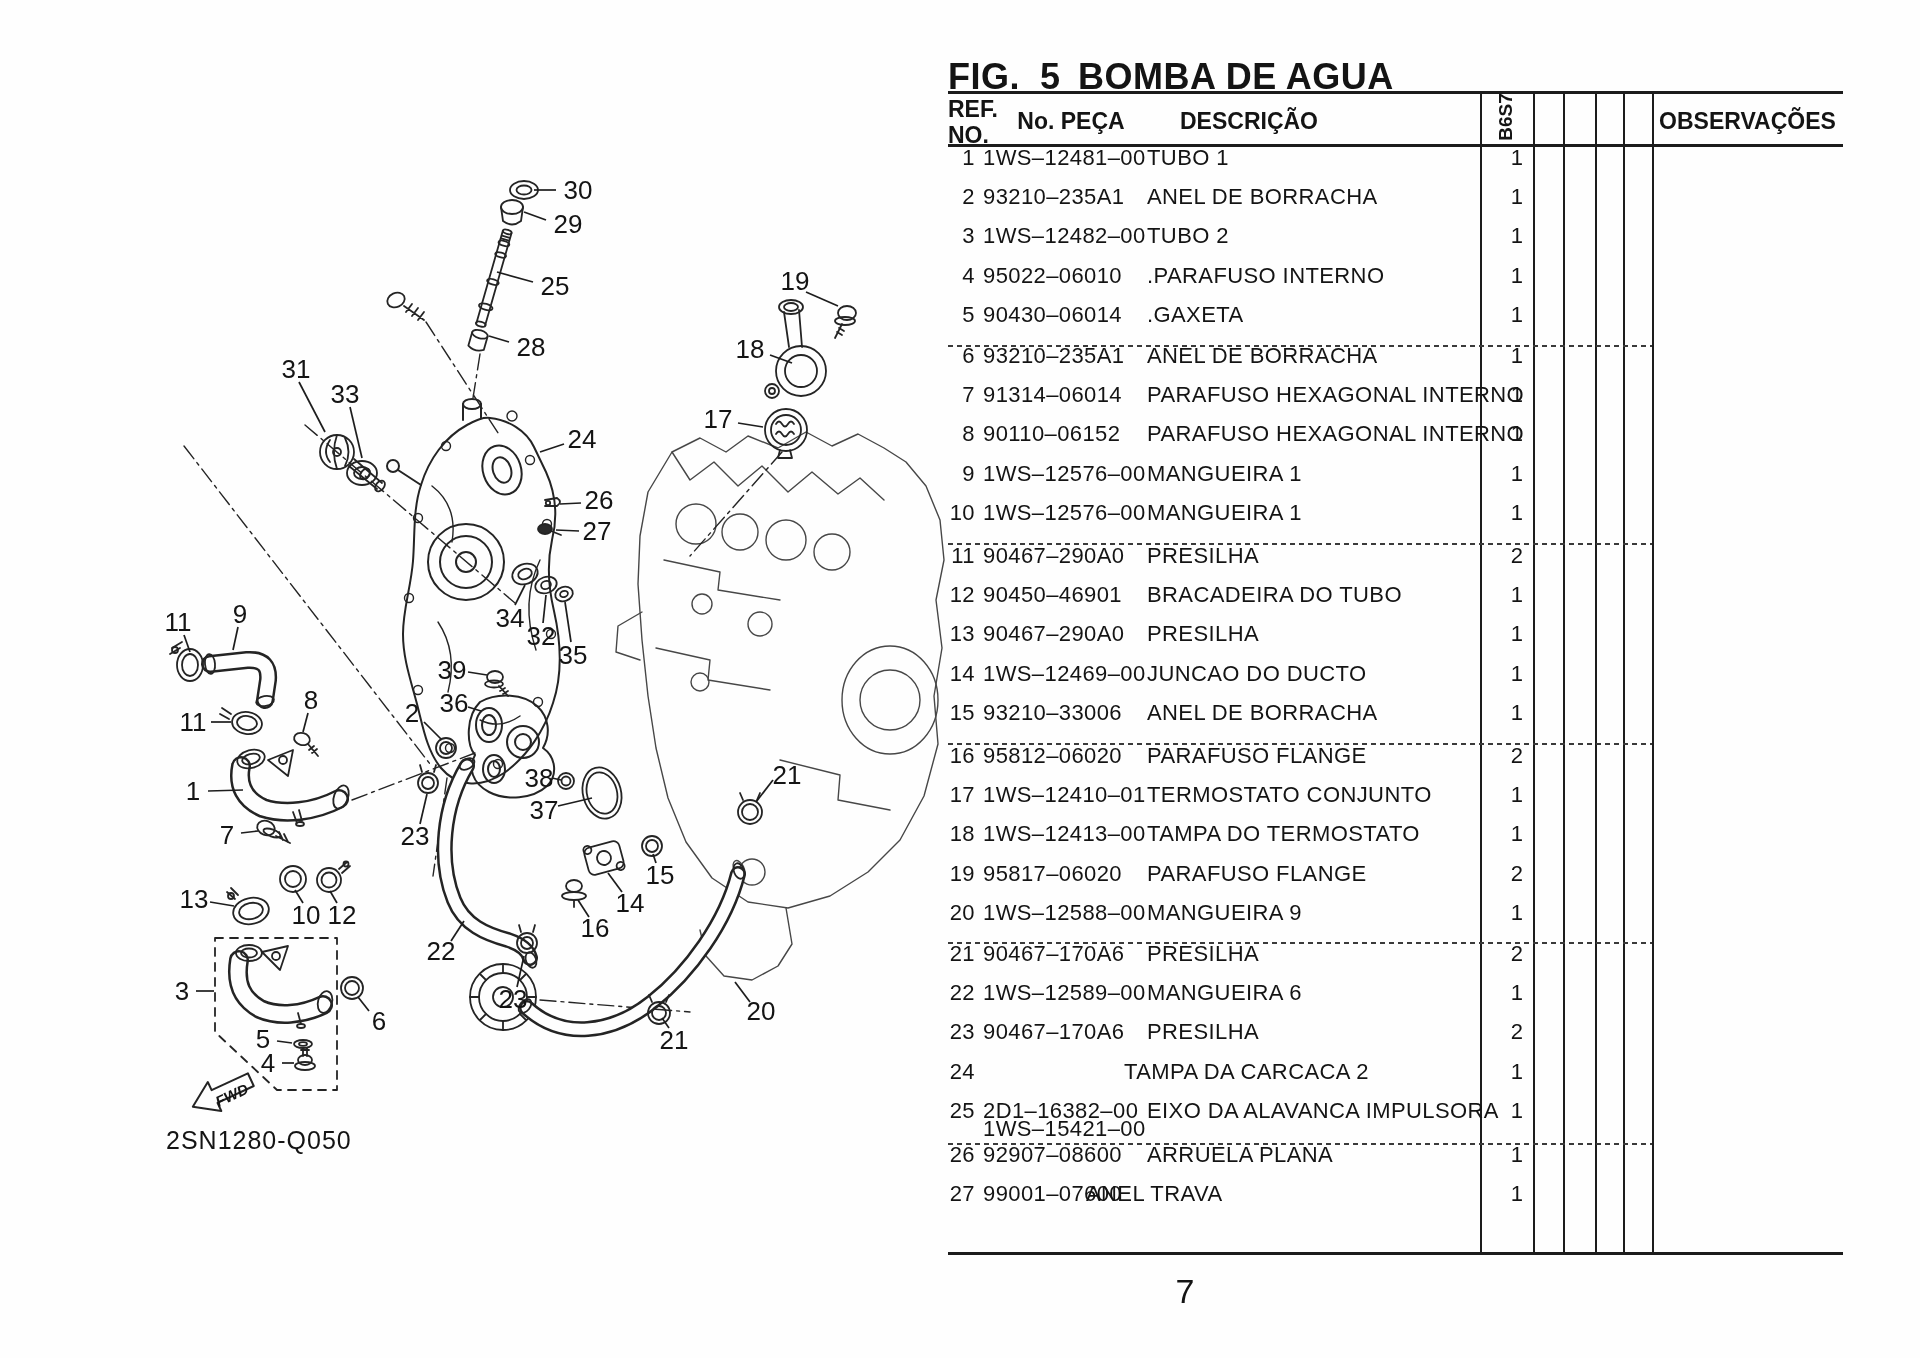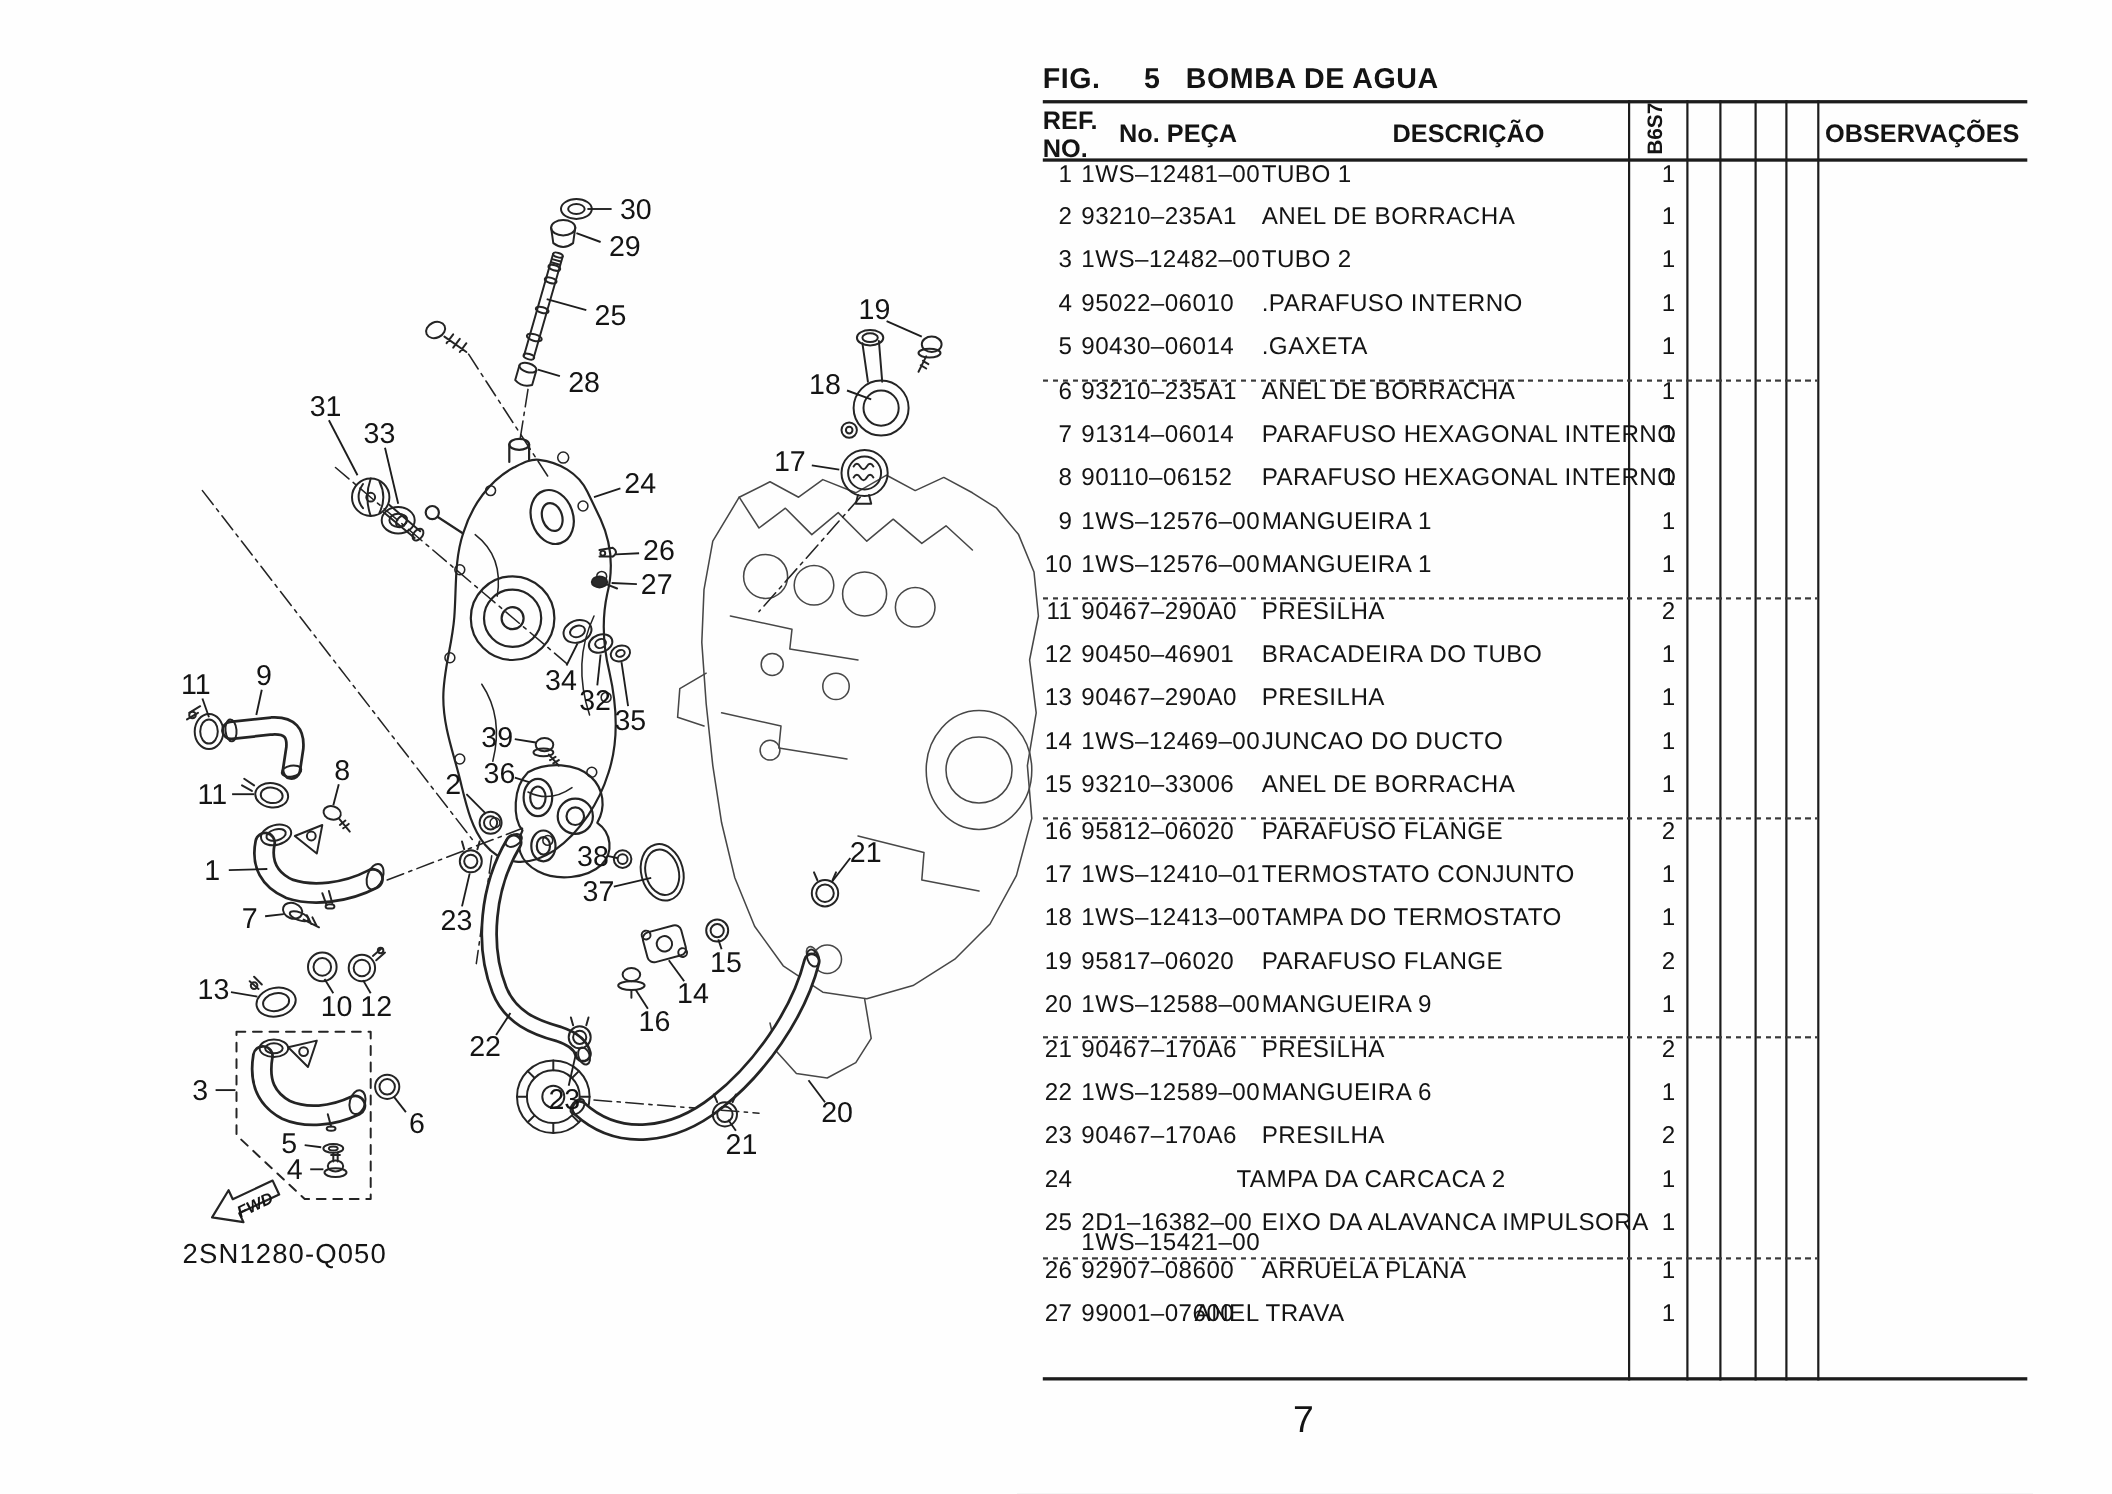--- a/index.html
+++ b/index.html
@@ -1,20 +1,20 @@
 <!DOCTYPE html>
 <html><head>
 <meta charset="utf-8">
 <style>
   html,body{margin:0;padding:0;background:#e8e8e8;}
   #page{position:relative;width:1920px;height:1358px;background:#fefefe;overflow:hidden;
         font-family:"Liberation Sans",sans-serif;color:#141414;}
   .abs{position:absolute;}
   
-  #fig-title span{position:absolute;top:56px;font-weight:bold;font-size:26px;letter-spacing:.5px;white-space:nowrap;}
+  #fig-title span{position:absolute;top:56px;font-weight:bold;font-size:36px;letter-spacing:.5px;white-space:nowrap;}
   
   .hrule{position:absolute;background:#1c1c1c;}
   .vrule{position:absolute;background:#1c1c1c;width:2px;top:91px;height:1164px;}
   .dashrule{position:absolute;height:2px;left:948px;width:704px;
             background:repeating-linear-gradient(90deg,#3a3a3a 0 5px,transparent 5px 9px);}
   .hdr{position:absolute;font-weight:bold;font-size:23px;white-space:nowrap;}
   .row-cell{position:absolute;font-size:22px;height:28px;line-height:28px;white-space:nowrap;letter-spacing:.4px;}
   #code-label{left:166px;top:1126px;font-size:25px;letter-spacing:1px;}
   #page-number{left:1145px;top:1272px;width:80px;text-align:center;font-size:34px;}
 </style>
@@ -398,21 +398,21 @@
       <div class="dashrule" style="top: 345px;"></div>
       <div class="dashrule" style="top: 543px;"></div>
       <div class="dashrule" style="top: 743px;"></div>
       <div class="dashrule" style="top: 942px;"></div>
       <div class="dashrule" style="top: 1143px;"></div>
     </div>
 
   <div class="hdr" style="left:948px;top:96px">REF.</div>
   <div class="hdr" style="left:948px;top:122px">NO.</div>
   <div class="hdr" style="left:1000px;top:108px;width:142px;text-align:center">No. PEÇA</div>
-  <div class="hdr" style="left:1180px;top:108px;width:224px;text-align:right">DESCRIÇÃO</div>
+  <div class="hdr" style="left:1180px;top:108px;width:224px;text-align:left">DESCRIÇÃO</div>
   <div class="hdr" style="left:1466px;top:106px;width:80px;text-align:center;font-size:19px;transform:rotate(-90deg);transform-origin:center">B6S7</div>
   <div class="hdr" style="left:1652px;top:108px;width:191px;text-align:center">OBSERVAÇÕES</div>
 
   <div id="rows">
       <div class="row-cell" style="left:930px;width:45px;text-align:right;top:144.0px">1</div>
       <div class="row-cell" style="left:983px;width:160px;top:144.0px">1WS–12481–00</div>
       <div class="row-cell" style="left:1147px;width:330px;top:144.0px">TUBO 1</div>
       <div class="row-cell" style="left:1494px;width:46px;text-align:center;top:144.0px">1</div>
       <div class="row-cell" style="left:930px;width:45px;text-align:right;top:183.2px">2</div>
       <div class="row-cell" style="left:983px;width:160px;top:183.2px">93210–235A1</div>

